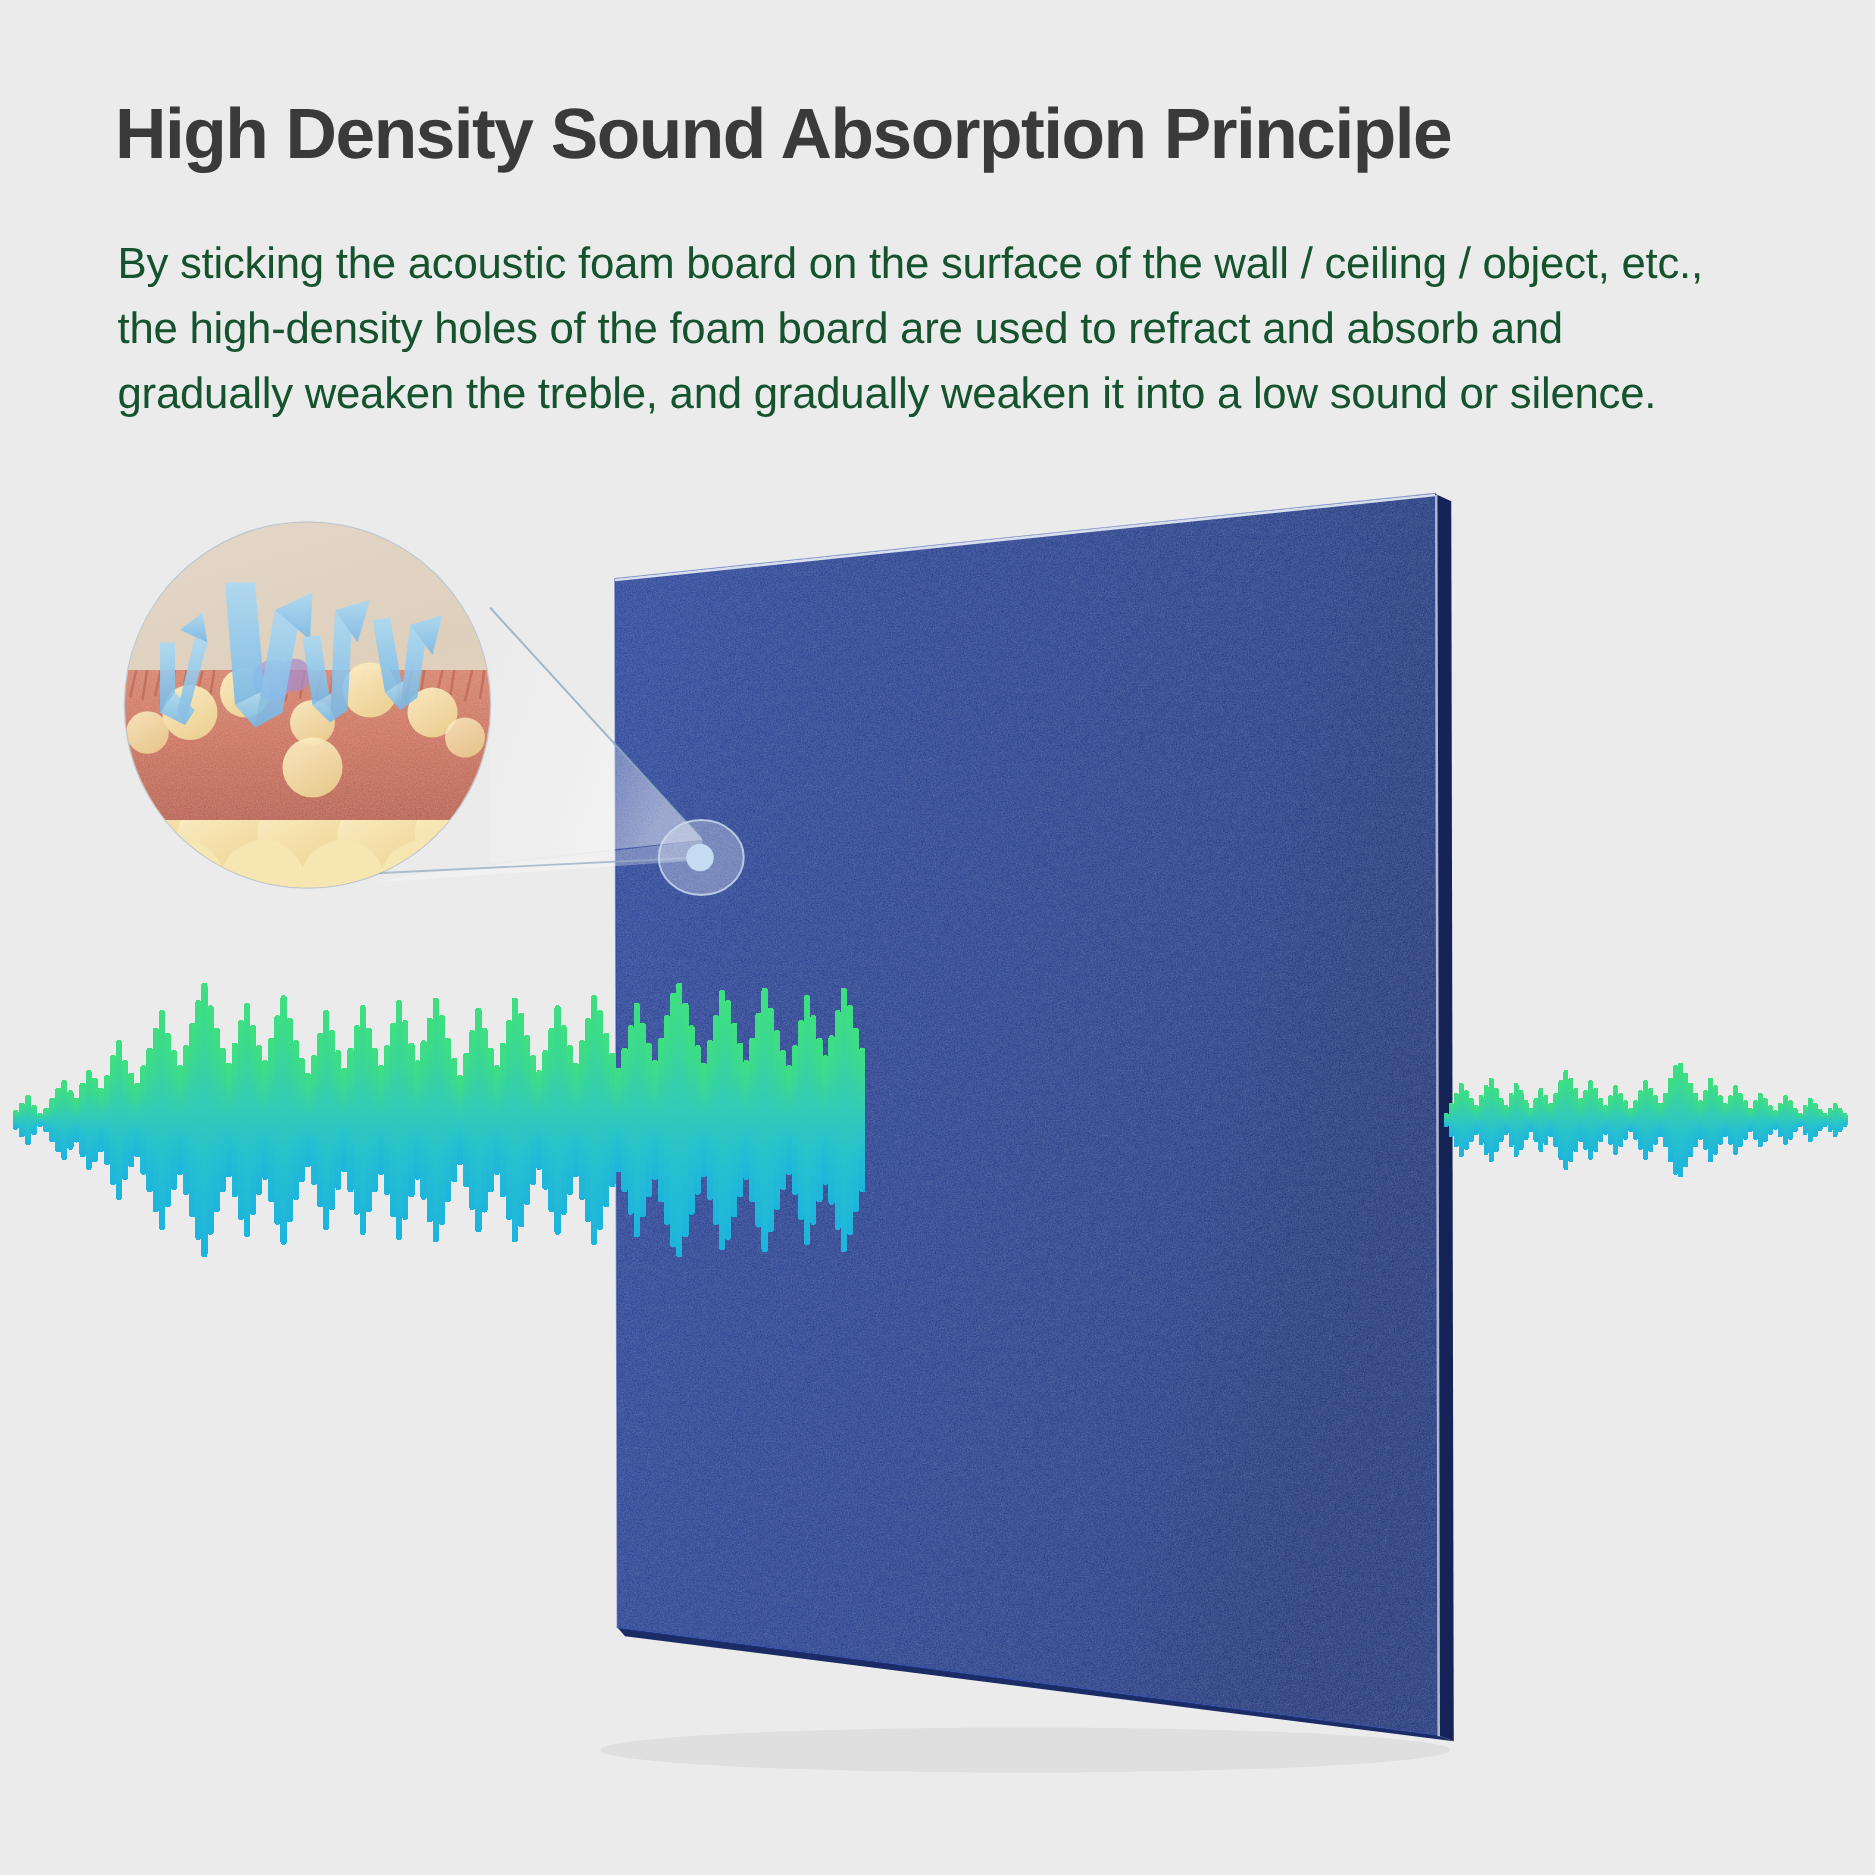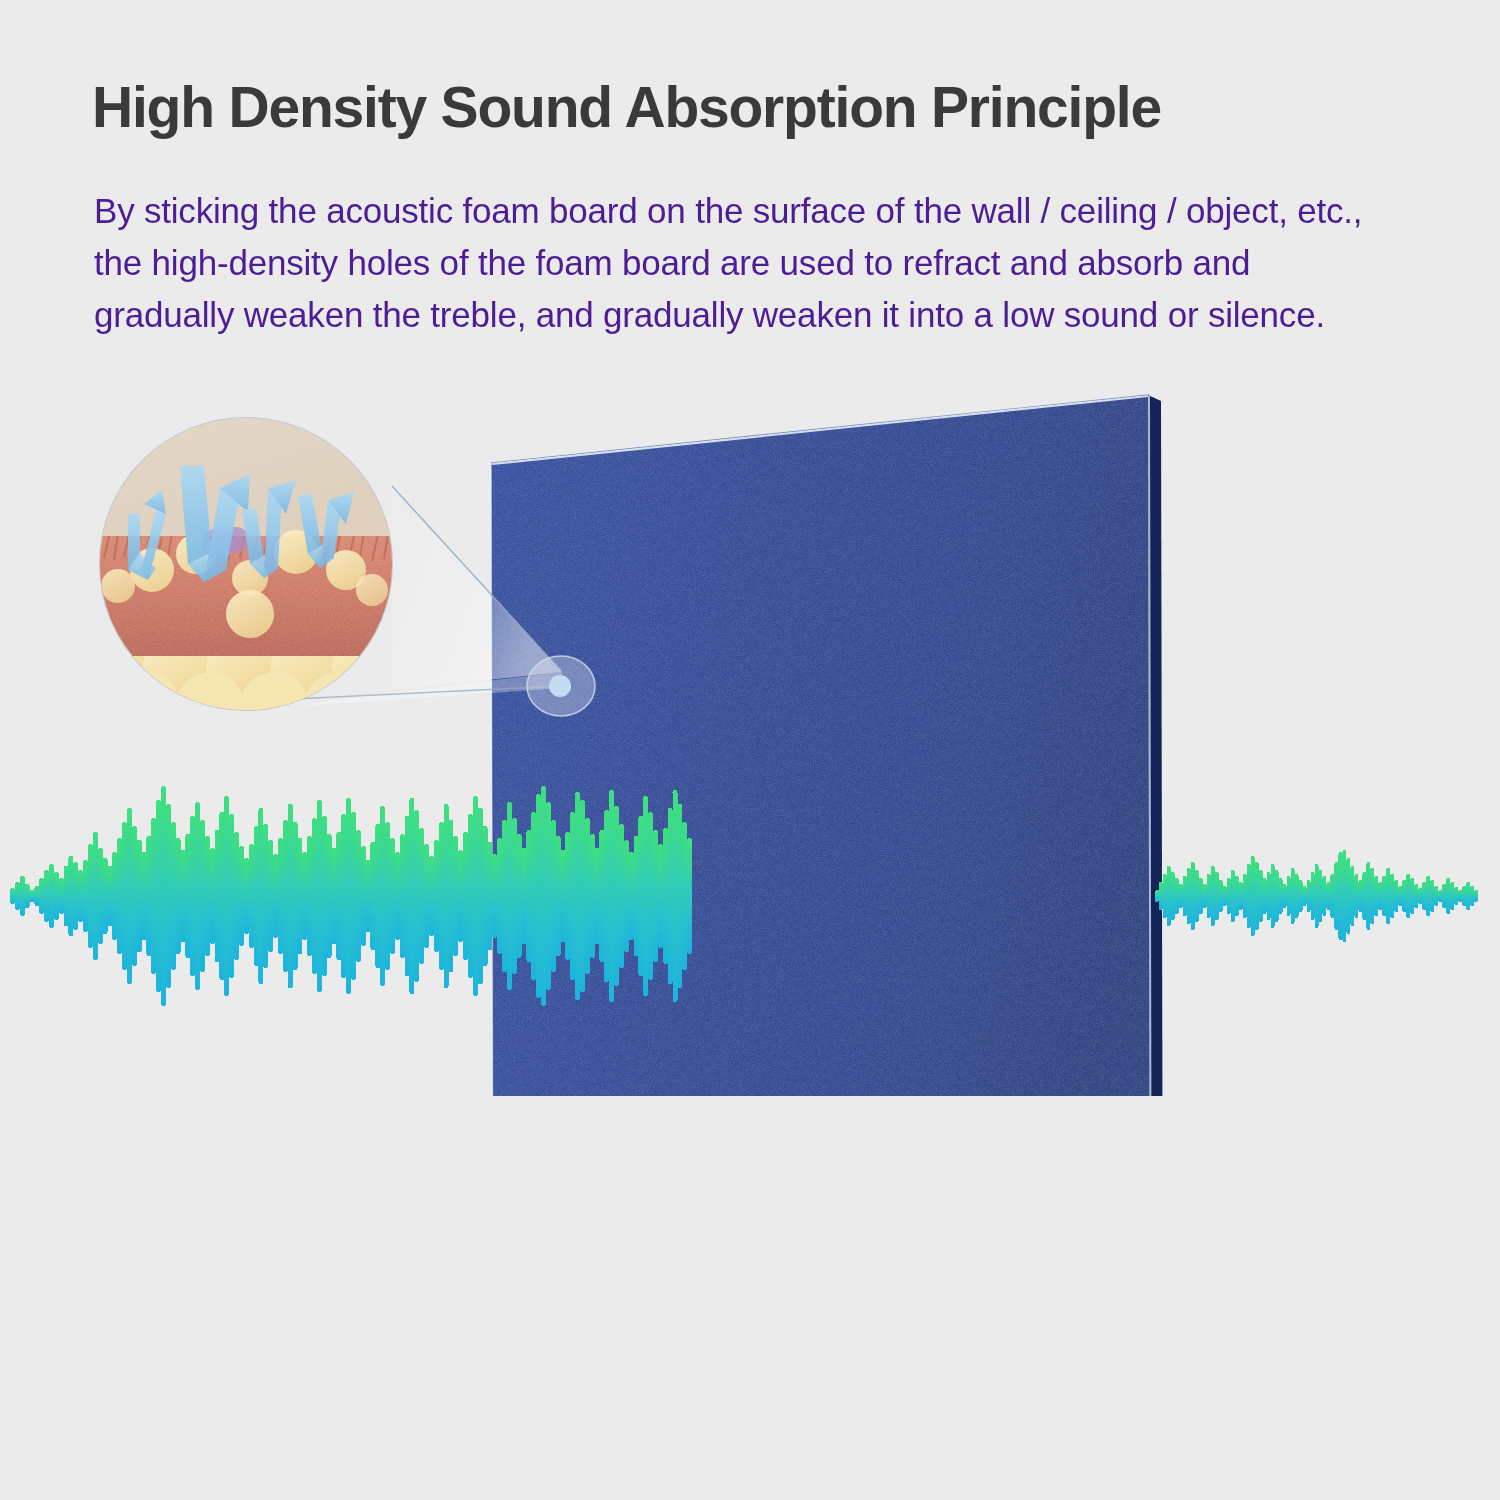--- a/index.html
+++ b/index.html
@@ -12,21 +12,21 @@
     background: #ebebeb;
     font-family: "Liberation Sans", sans-serif;
     overflow: hidden;
     position: relative;
   }
 
   #stage {
     position: absolute;
     left: 0; top: 0;
     width: 1500px;
-    height: 1096px;
+    height: 1500px;
     background: #ebebeb;
     overflow: hidden;
   }
 
   
   #headline {
     position: absolute;
     left: 92px;
     top: 78px;
     width: 1330px;
@@ -38,21 +38,21 @@
     white-space: nowrap;
   }
 
   #body-copy {
     position: absolute;
     left: 94px;
     top: 185px;
     width: 1300px;
     font-size: 35px;
     line-height: 1.48;
-    color: #4c1d95;
+    color: #14532d;
     letter-spacing: -0.2px;
   }
 
   
   #inset-wrap {
     position: absolute;
     left: 100px;
     top: 418px;
     width: 292px;
     height: 292px;

